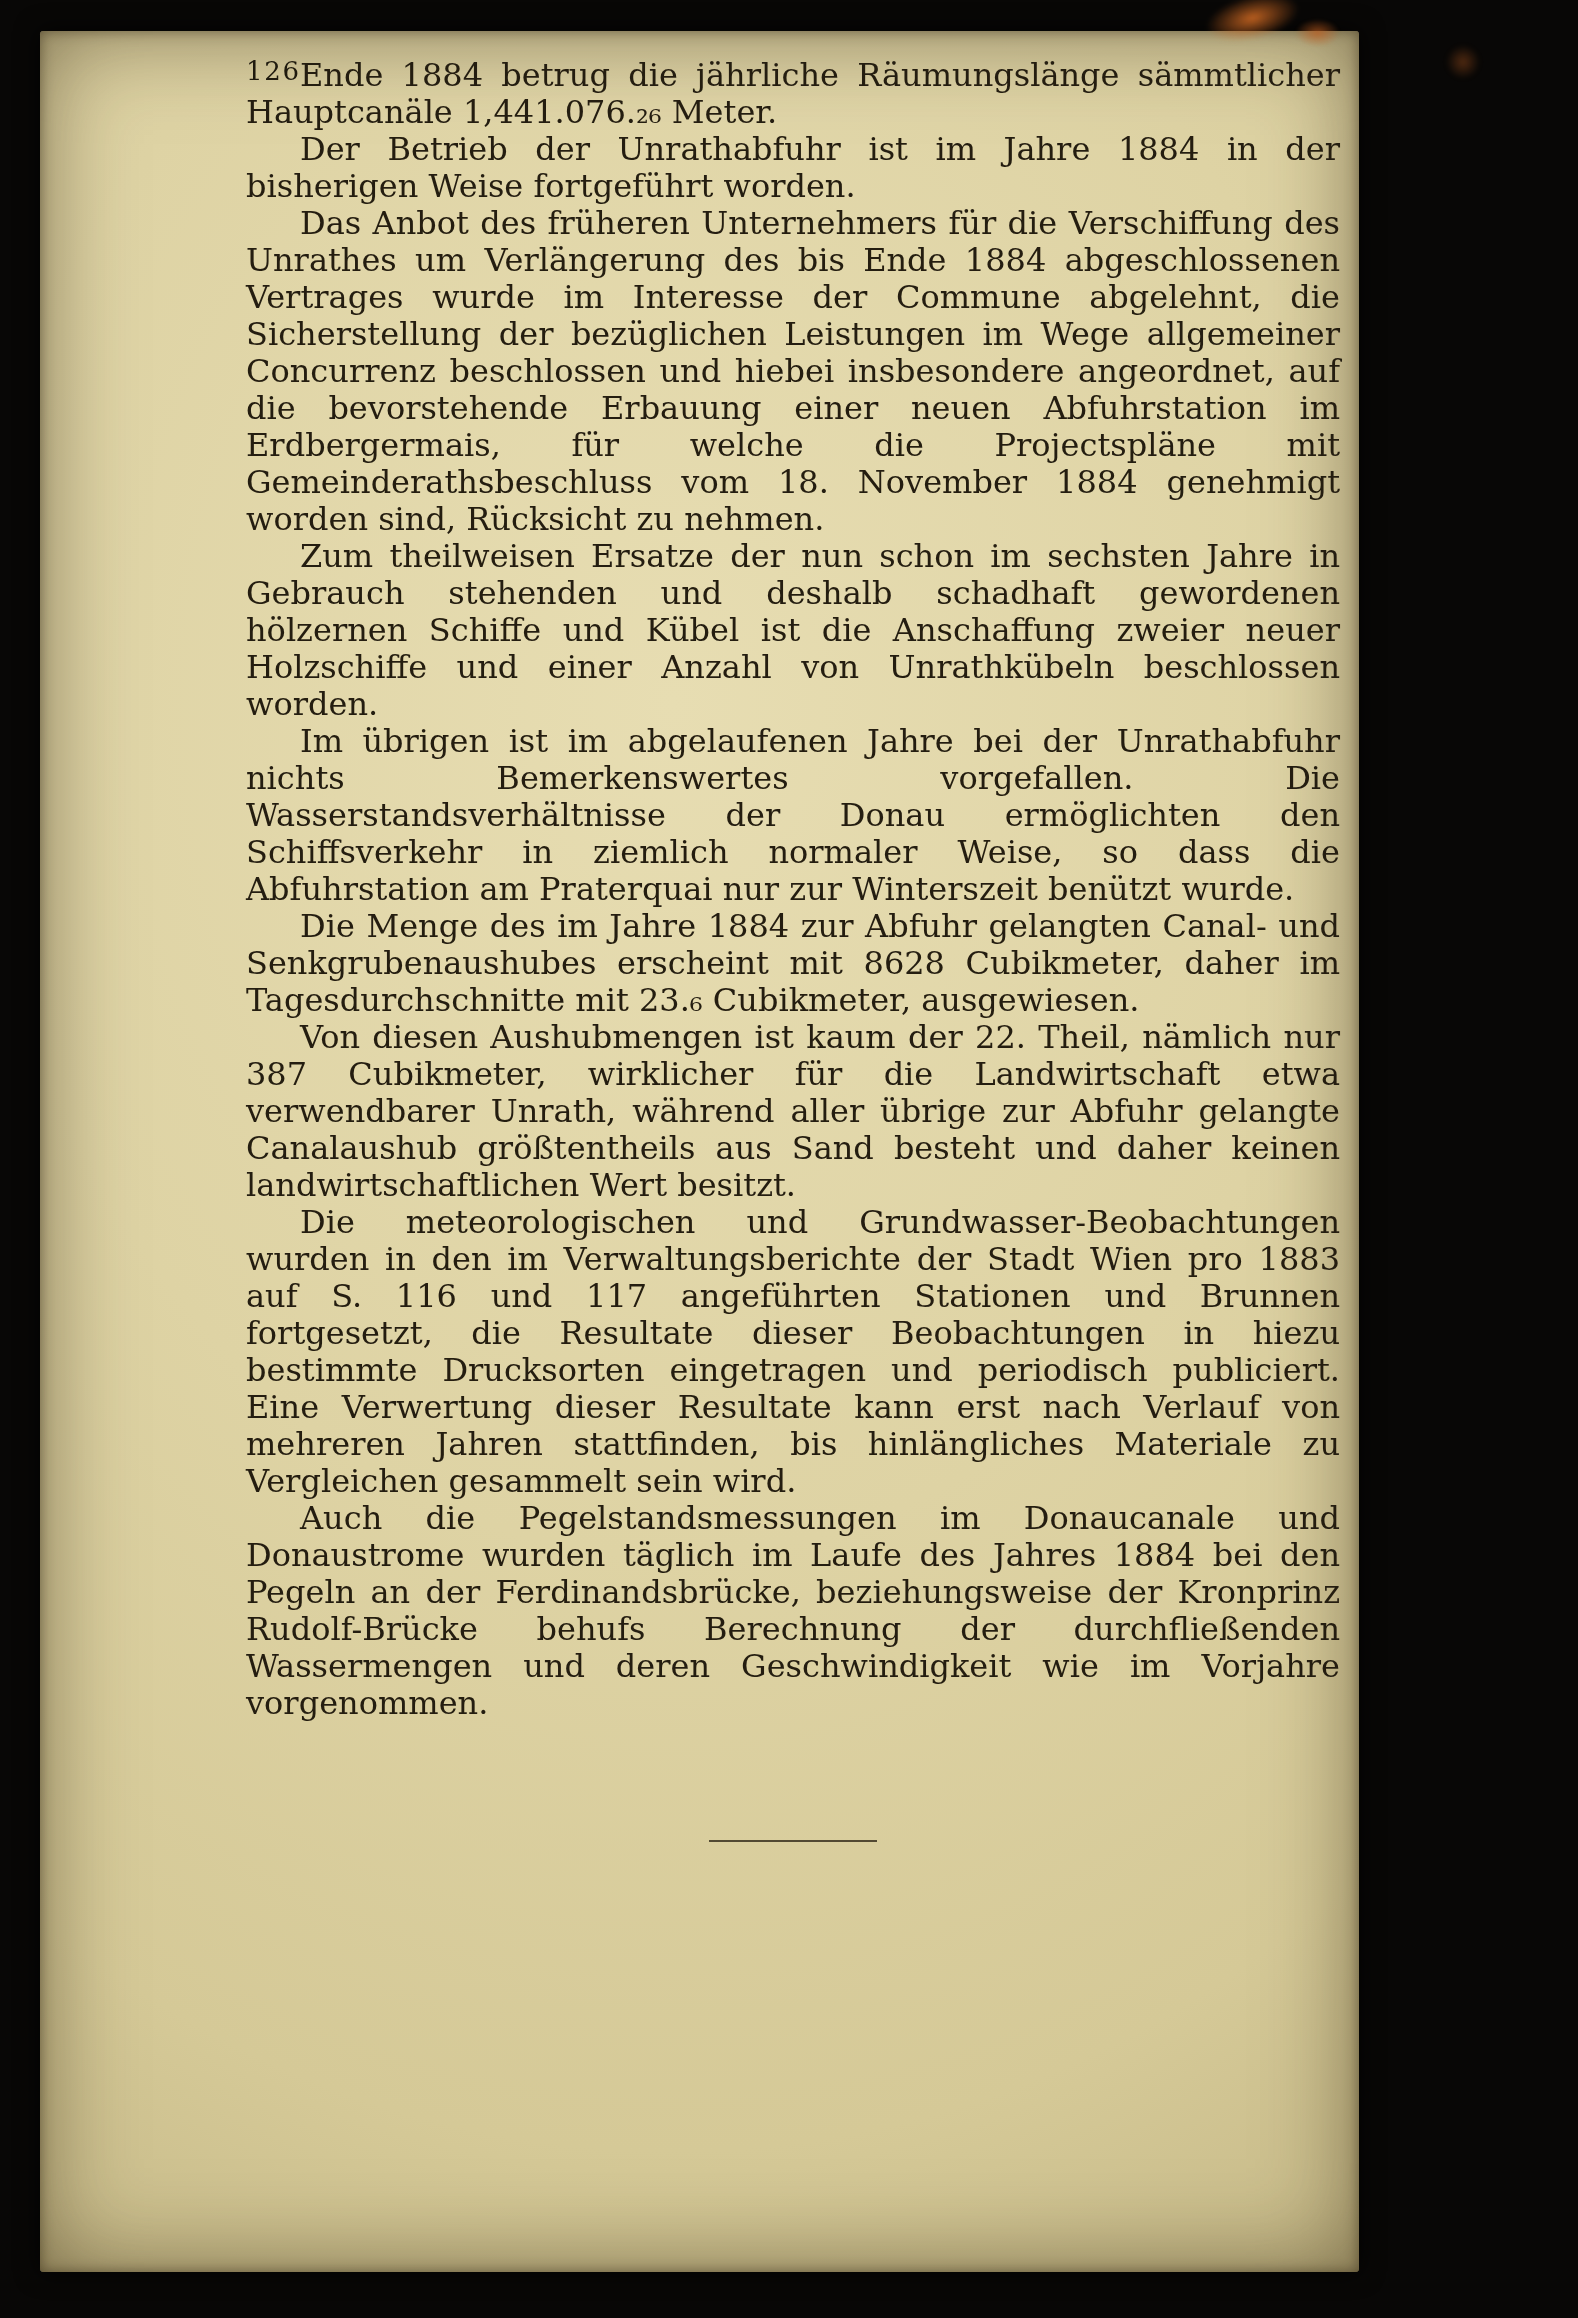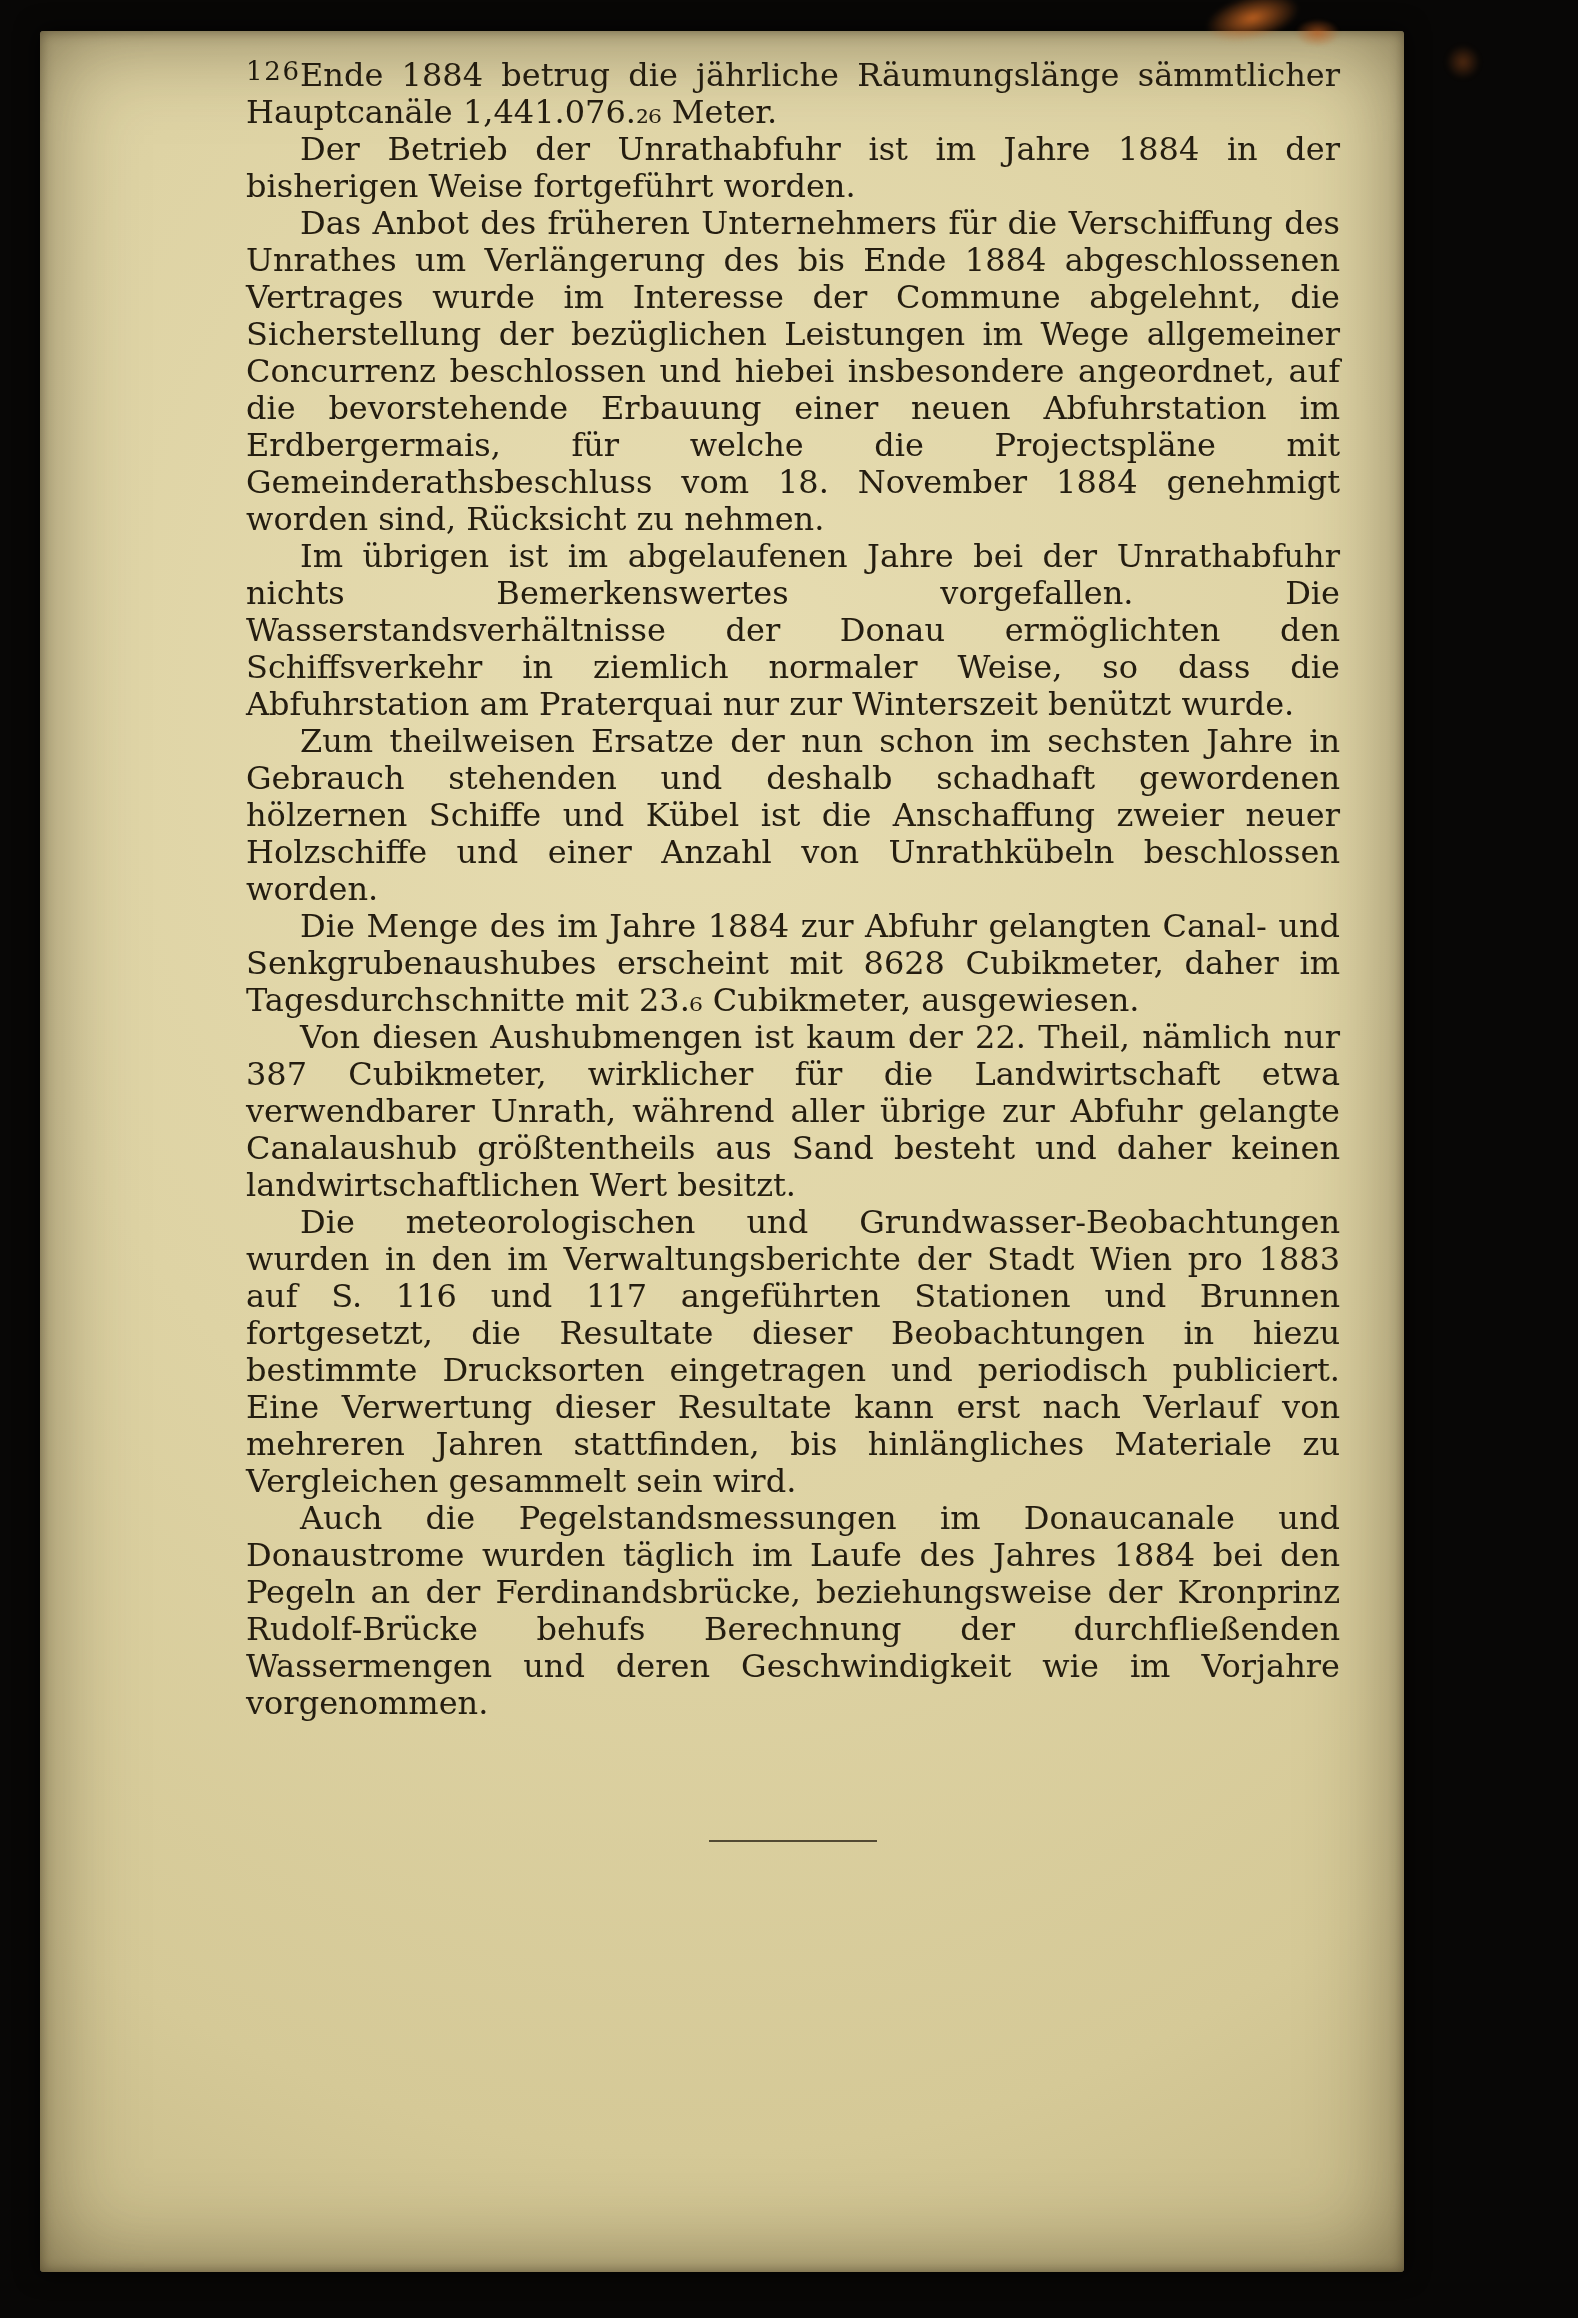--- a/index.html
+++ b/index.html
@@ -30,21 +30,20 @@
       radial-gradient(ellipse 130% 95% at 48% 30%,
         #e7ddb2 0%,
         #ded3a4 40%,
         #d5c997 68%,
         #c2b584 88%,
         #a99c6e 100%);
     box-shadow:
       inset 0 0 95px rgba(52, 40, 16, 0.55),
       inset 0 0 12.3px rgba(32, 24, 8, 0.5),
       0 0 25px rgba(0, 0, 0, 0.85);
-    padding-left: 45px;
   }
   .stain {
     position: absolute;
     z-index: 5;
     pointer-events: none;
   }
   .stain-a {
     left: 1205px;
     top: -4.5px;
     width: 95px;
@@ -135,22 +134,22 @@
     <div class="textcol">
 
       <div class="running-head">
         <span class="pagenum">126</span>
       </div>
 
 
       <p class="body">Ende 1884 betrug die jährliche Räumungslänge sämmtlicher Hauptcanäle 1,441.076.₂₆ Meter.</p>
       <p class="body">Der Betrieb der Unrathabfuhr ist im Jahre 1884 in der bisherigen Weise fortgeführt worden.</p>
       <p class="body">Das Anbot des früheren Unternehmers für die Verschiffung des Unrathes um Verlängerung des bis Ende 1884 abgeschlossenen Vertrages wurde im Interesse der Commune abgelehnt, die Sicherstellung der bezüglichen Leistungen im Wege allgemeiner Concurrenz beschlossen und hiebei insbesondere angeordnet, auf die bevorstehende Erbauung einer neuen Abfuhrstation im Erdbergermais, für welche die Projectspläne mit Gemeinderathsbeschluss vom 18. November 1884 genehmigt worden sind, Rücksicht zu nehmen.</p>
+      <p class="body">Zum theilweisen Ersatze der nun schon im sechsten Jahre in Gebrauch stehenden und deshalb schadhaft gewordenen hölzernen Schiffe und Kübel ist die Anschaffung zweier neuer Holzschiffe und einer Anzahl von Unrathkübeln beschlossen worden.</p>
       <p class="body">Im übrigen ist im abgelaufenen Jahre bei der Unrathabfuhr nichts Bemerkenswertes vorgefallen. Die Wasserstandsverhältnisse der Donau ermöglichten den Schiffsverkehr in ziemlich normaler Weise, so dass die Abfuhrstation am Praterquai nur zur Winterszeit benützt wurde.</p>
-      <p class="body">Zum theilweisen Ersatze der nun schon im sechsten Jahre in Gebrauch stehenden und deshalb schadhaft gewordenen hölzernen Schiffe und Kübel ist die Anschaffung zweier neuer Holzschiffe und einer Anzahl von Unrathkübeln beschlossen worden.</p>
       <p class="body">Die Menge des im Jahre 1884 zur Abfuhr gelangten Canal- und Senkgrubenaushubes erscheint mit 8628 Cubikmeter, daher im Tagesdurchschnitte mit 23.₆ Cubikmeter, ausgewiesen.</p>
       <p class="body">Von diesen Aushubmengen ist kaum der 22. Theil, nämlich nur 387 Cubikmeter, wirklicher für die Landwirtschaft etwa verwendbarer Unrath, während aller übrige zur Abfuhr gelangte Canalaushub größtentheils aus Sand besteht und daher keinen landwirtschaftlichen Wert besitzt.</p>
 
 
       <p class="body">Die meteorologischen und Grundwasser-Beobachtungen wurden in den im Verwaltungsberichte der Stadt Wien pro 1883 auf S. 116 und 117 angeführten Stationen und Brunnen fortgesetzt, die Resultate dieser Beobachtungen in hiezu bestimmte Drucksorten eingetragen und periodisch publiciert. Eine Verwertung dieser Resultate kann erst nach Verlauf von mehreren Jahren stattfinden, bis hinlängliches Materiale zu Vergleichen gesammelt sein wird.</p>
       <p class="body">Auch die Pegelstandsmessungen im Donaucanale und Donaustrome wurden täglich im Laufe des Jahres 1884 bei den Pegeln an der Ferdinandsbrücke, beziehungsweise der Kronprinz Rudolf-Brücke behufs Berechnung der durchfließenden Wassermengen und deren Geschwindigkeit wie im Vorjahre vorgenommen.</p>
 
       <hr class="divider">
 
     </div>

